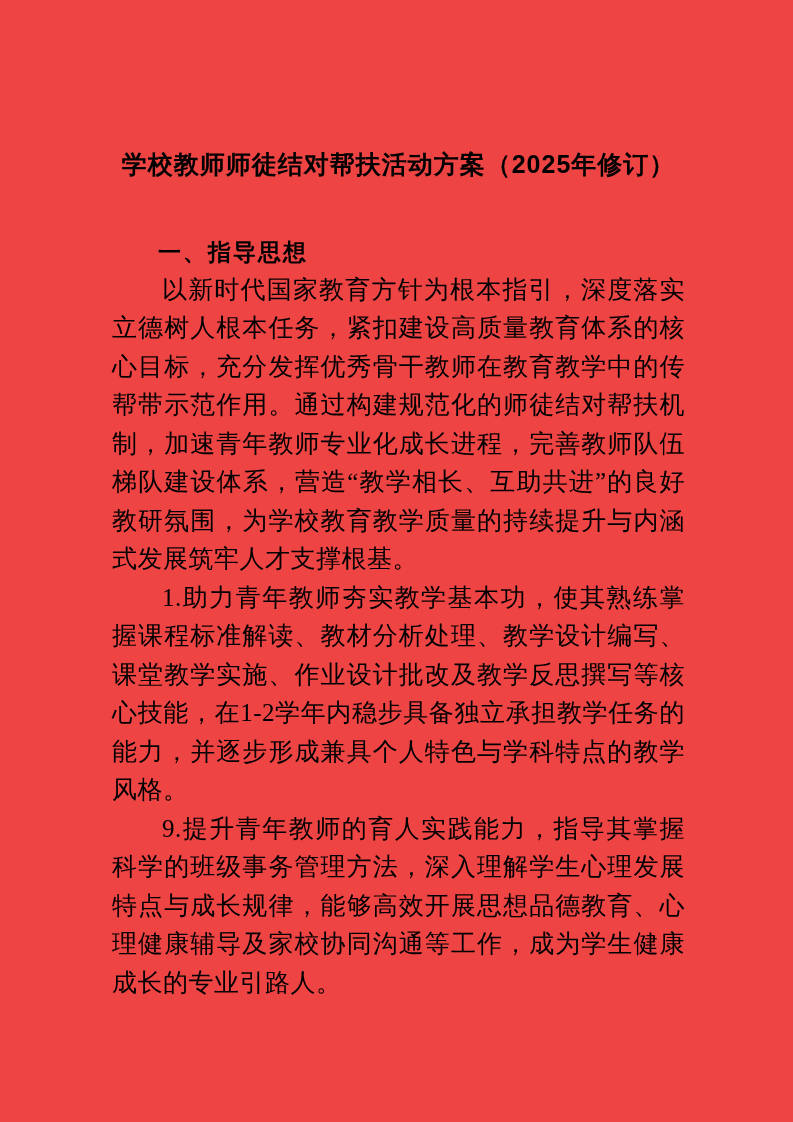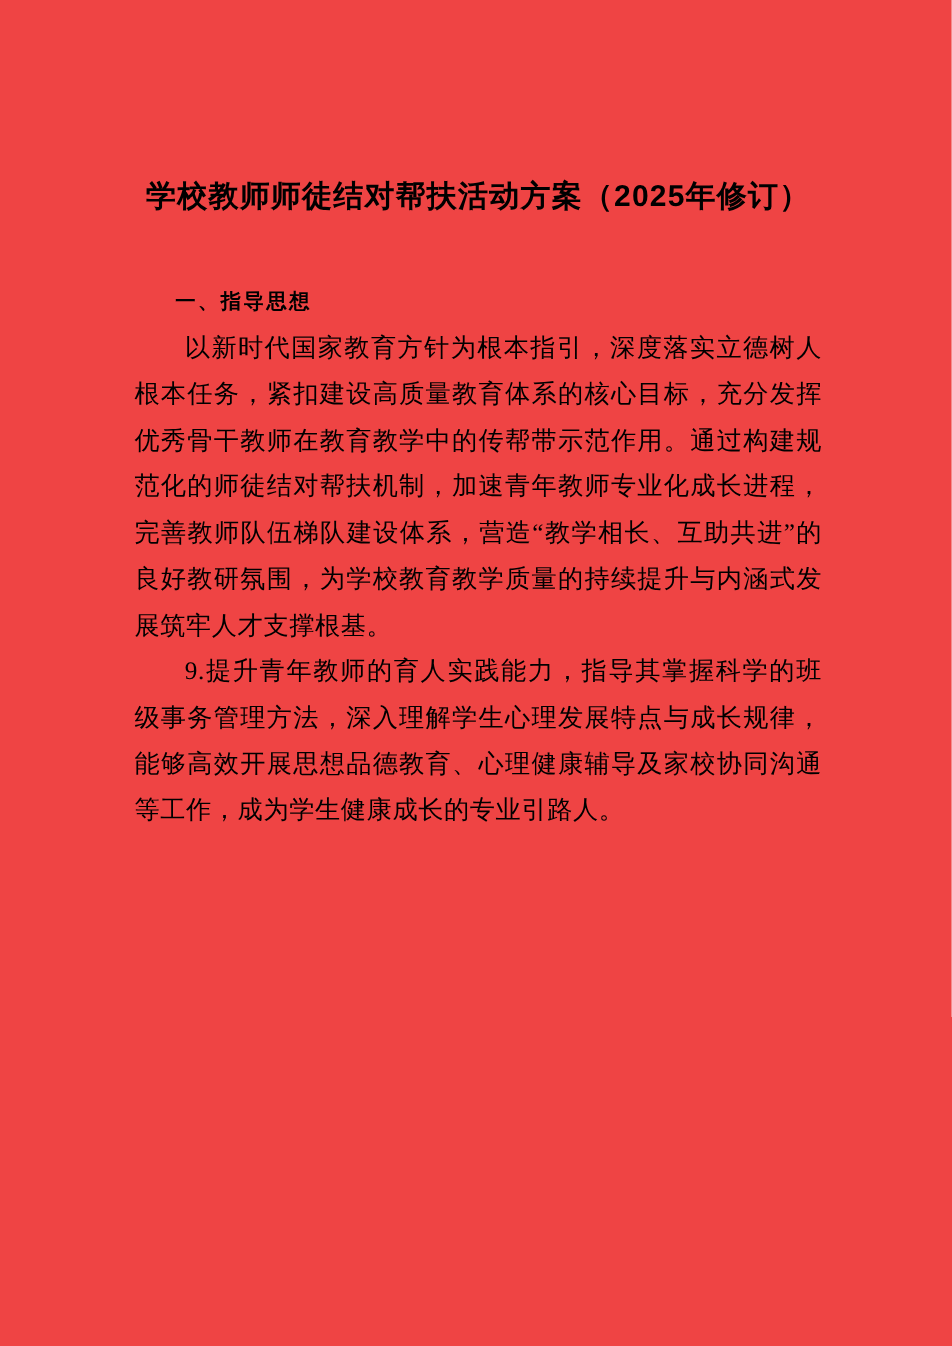--- a/index.html
+++ b/index.html
@@ -22,43 +22,44 @@
     font-size: 25px;
     font-weight: bold;
     text-align: center;
     letter-spacing: 1px;
     line-height: 1.3;
     margin-bottom: 52px;
     white-space: nowrap;
   }
   .section-heading {
     font-family: "Liberation Sans", "DejaVu Sans", sans-serif;
-    font-size: 17px;
+    font-size: 23px;
     font-weight: bold;
     line-height: 38px;
     text-indent: 2em;
     letter-spacing: 2px;
   }
   .para {
-    font-size: 21px;
+    font-size: 25px;
     line-height: 38.5px;
     text-align: justify;
     text-indent: 2em;
     letter-spacing: 0.5px;
   }
 </style>
 </head>
 <body>
 
 <div class="page">
 
   <h1 class="doc-title">学校教师师徒结对帮扶活动方案（2025年修订）</h1>
 
   <h2 class="section-heading">一、指导思想</h2>
 
   <p class="para">以新时代国家教育方针为根本指引，深度落实立德树人根本任务，紧扣建设高质量教育体系的核心目标，充分发挥优秀骨干教师在教育教学中的传帮带示范作用。通过构建规范化的师徒结对帮扶机制，加速青年教师专业化成长进程，完善教师队伍梯队建设体系，营造“教学相长、互助共进”的良好教研氛围，为学校教育教学质量的持续提升与内涵式发展筑牢人才支撑根基。</p>
 
 
+  <p class="para">1.助力青年教师夯实教学基本功，使其熟练掌握课程标准解读、教材分析处理、教学设计编写、课堂教学实施、作业设计批改及教学反思撰写等核心技能，在1-2学年内稳步具备独立承担教学任务的能力，并逐步形成兼具个人特色与学科特点的教学风格。</p>
 
   <p class="para">9.提升青年教师的育人实践能力，指导其掌握科学的班级事务管理方法，深入理解学生心理发展特点与成长规律，能够高效开展思想品德教育、心理健康辅导及家校协同沟通等工作，成为学生健康成长的专业引路人。</p>
 
 
 </div>
 
 </body></html>

